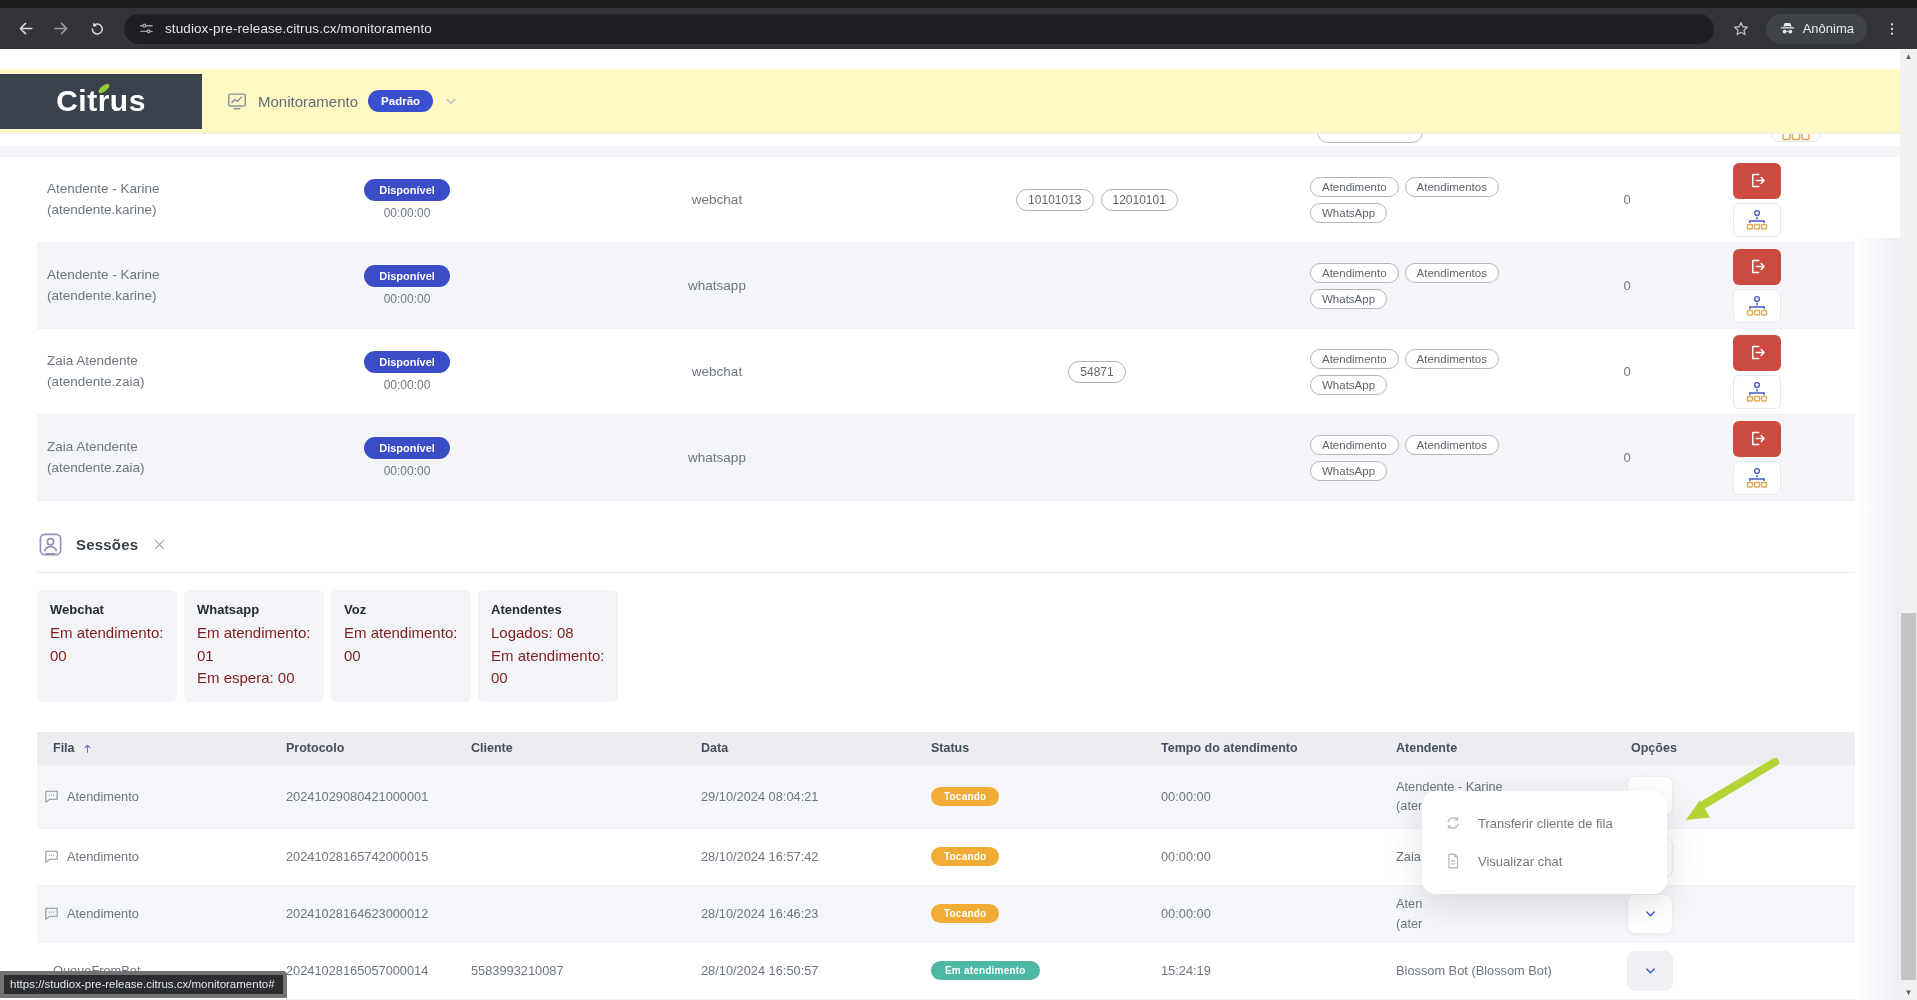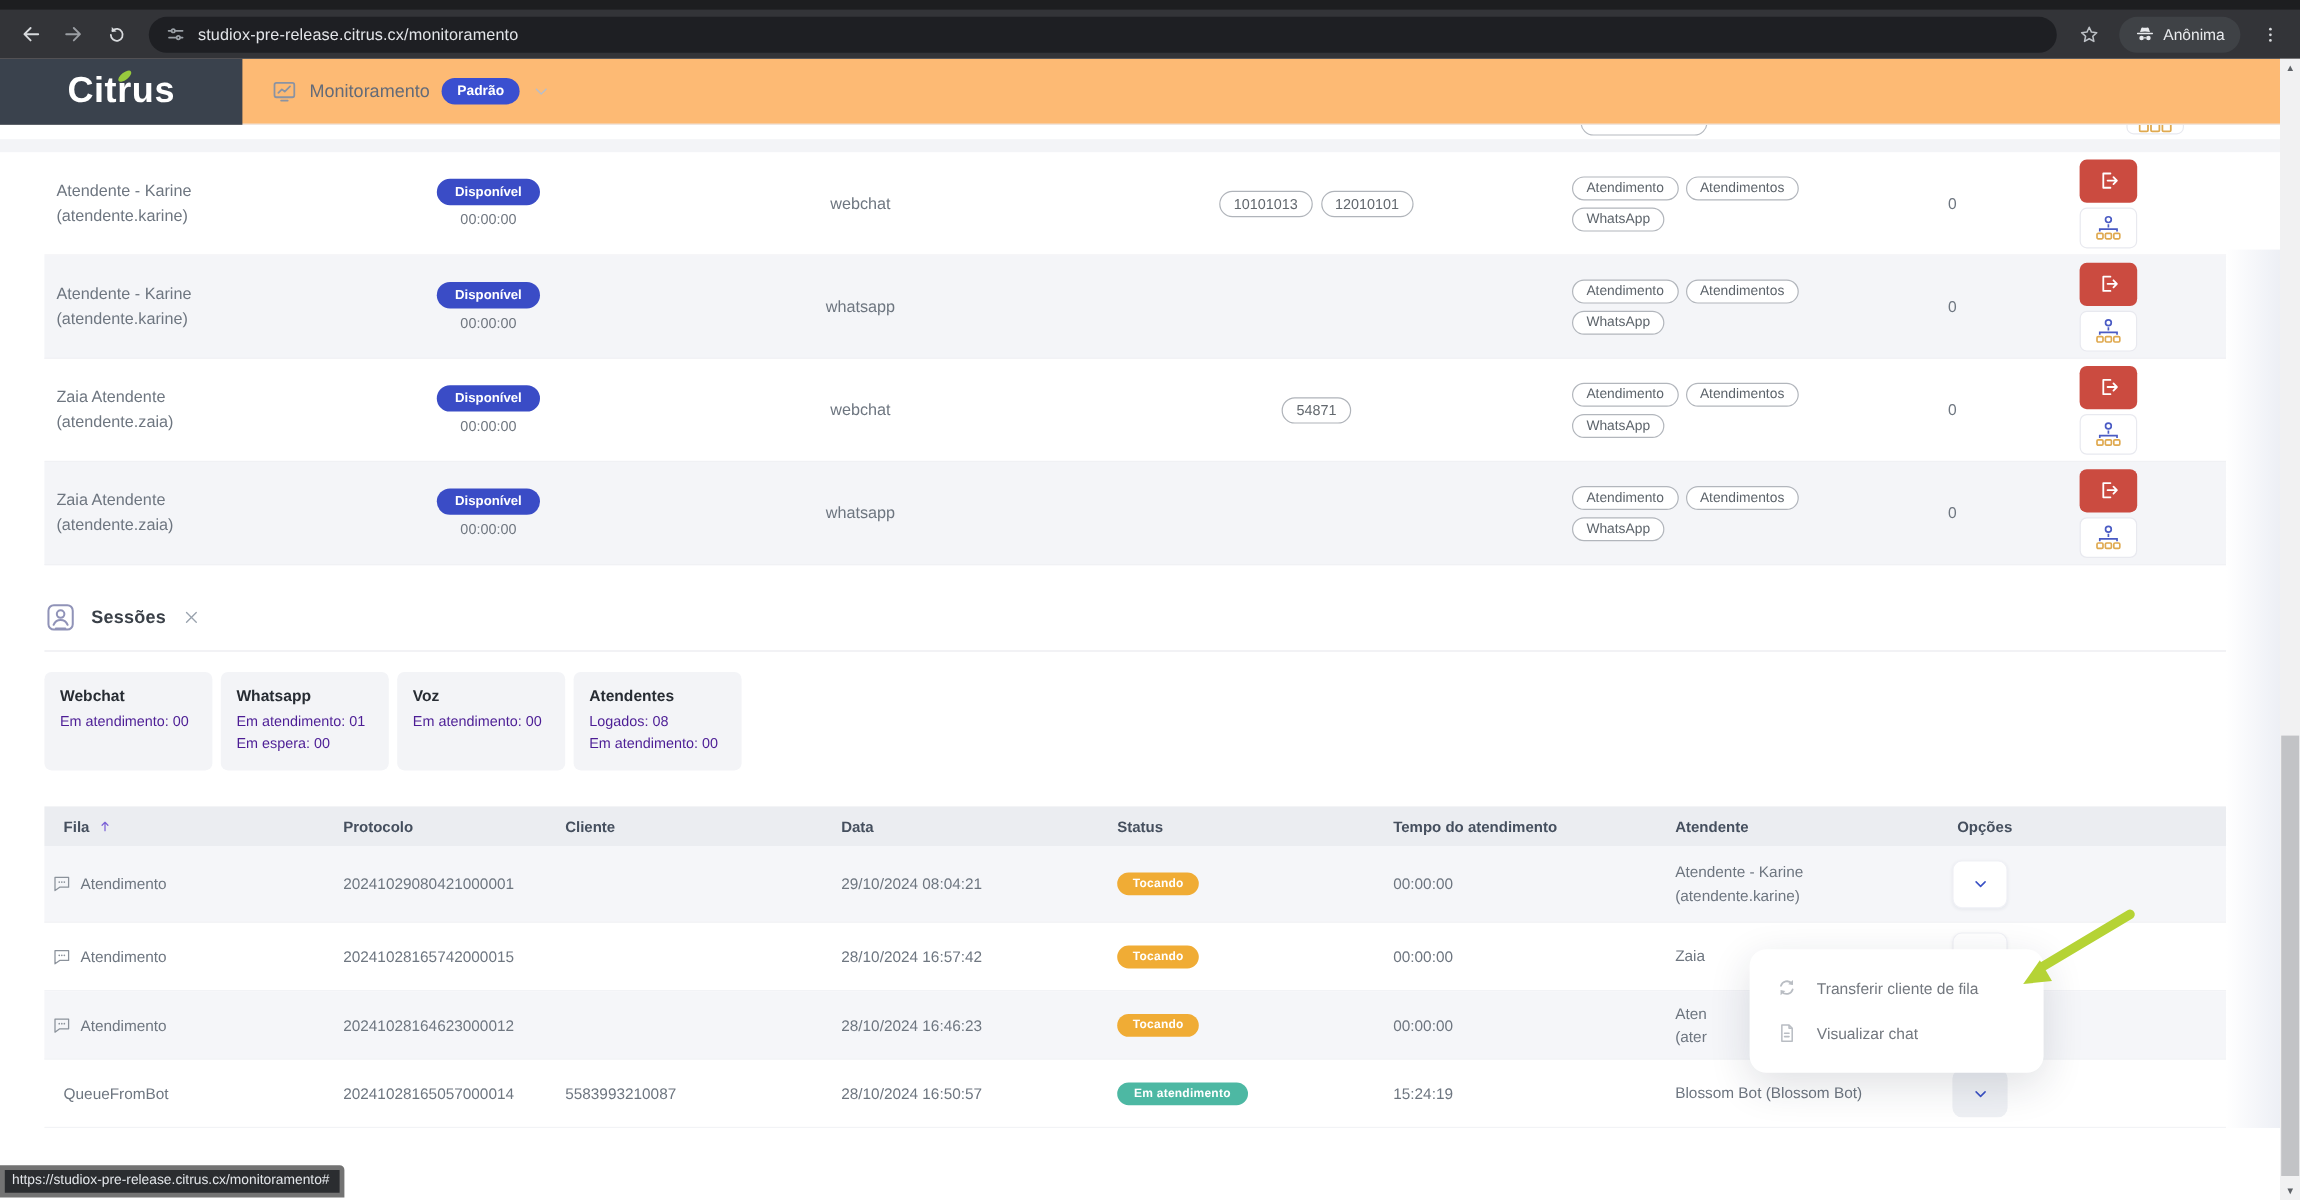--- a/index.html
+++ b/index.html
@@ -13,22 +13,22 @@
   .toolbar { display:flex; align-items:center; height:41px; padding:0 10px; gap:6px; }
   .nav-btn { width:30px; height:30px; border-radius:50%; display:flex; align-items:center; justify-content:center; cursor:pointer; flex:0 0 auto; }
   .omnibox { display:flex; align-items:center; gap:10px; height:30px; background:#1e1f23;
     border-radius:15px; padding:0 14px; margin-left:6px; width:1590px; }
   .omnibox .url { color:#e2e4e8; font-size:13.5px; letter-spacing:.1px; }
   .chrome-right { display:flex; align-items:center; gap:10px; margin-left:auto; }
   .profile-pill { display:flex; align-items:center; gap:7px; background:#3f4246; border-radius:15px;
     height:30px; padding:0 13px; color:#e8eaed; font-size:13px; cursor:pointer; }
 
   
-  .app-header { position:relative; display:flex; align-items:center; height:55px; background:#fdba74;
-    border-bottom:1px solid #ededf1; z-index:10; }
+  .app-header { position:relative; display:flex; align-items:center; height:65px; background:#fef9c3;
+    border-bottom:1px solid #ededf1; z-index:10;margin-top:20px; }
   .logo-block { position:relative; width:202px; height:55px; background:#3a424d; display:flex;
     align-items:center; justify-content:center; flex:0 0 auto; }
   .logo-text { color:#fff; font-size:30px; font-weight:bold; letter-spacing:.5px; }
   .logo-leaf { position:absolute; left:96px; top:8px; }
   .header-main { display:flex; align-items:center; gap:10px; padding-left:24px; }
   .header-title { font-size:15px; color:#646b78; font-weight:500; }
   .badge-pill { background:#3a4fd0; color:#fff; font-size:11.5px; font-weight:bold;
     padding:5px 13px; border-radius:999px; }
 
   
@@ -68,21 +68,21 @@
     display:flex; align-items:center; justify-content:center; cursor:pointer; }
 
   
   .sessions-head { display:flex; align-items:center; gap:12px; margin-top:28px; height:30px; }
   .sessions-title { font-size:15px; font-weight:600; color:#3a4048; letter-spacing:.2px; }
   .sessions-close { cursor:pointer; margin-left:2px; }
   .divider { height:1px; background:#e9eaee; margin-top:13px; }
   .cards-row { display:flex; gap:7px; margin-top:17px; }
   .s-card { width:140px; min-height:82px; background:#f3f4f7; border-radius:6px; padding:12px 13px; }
   .s-card h4 { font-size:13px; color:#272c33; margin-bottom:5px; }
-  .s-card div { font-size:12px; color:#4c1d95; line-height:1.5; }
+  .s-card div { font-size:15px; color:#7f1d1d; line-height:1.5; }
 
   
   .qtable { margin-top:30px; }
   .q-grid { display:grid; grid-template-columns:233px 185px 230px 230px 230px 235px 235px 1fr; align-items:center; }
   .q-head { background:#ebedf1; height:33px; font-size:12.5px; font-weight:bold; color:#454f5e; }
   .q-head > div { padding-left:16px; display:flex; align-items:center; gap:6px; }
   .q-row { min-height:57px; border-bottom:1px solid #f2f3f6; font-size:12.8px; color:#6e7680; }
   .q-row.tint { background:#f5f6f9; }
   .q-row > div { padding-left:16px; }
   .q-fila { display:flex; align-items:center; gap:7px; padding-left:6px !important; }
@@ -91,21 +91,21 @@
   .pill-active { display:inline-block; background:#4db8a3; color:#fff; font-size:10px;
     font-weight:bold; padding:4px 14px; border-radius:999px; letter-spacing:.2px; }
   .q-atend span { display:block; line-height:1.5; }
   .opt-btn { width:46px; height:40px; border-radius:8px; background:#fff; border:1px solid #f0f1f6;
     box-shadow:0 1px 3px rgba(20,30,60,.06); display:flex; align-items:center; justify-content:center;
     cursor:pointer; margin-left:12px; }
   .opt-btn.gray { background:#eef0f4; border-color:#eef0f4; box-shadow:none; }
 
   
   .dropdown { position:absolute; left:1422px; top:791px; width:245px; height:103px; background:#fff;
-    border-radius:14px; box-shadow:0 10px 35px rgba(30,35,60,.14); z-index:40; padding-top:13px;margin-left:36px; }
+    border-radius:14px; box-shadow:0 10px 35px rgba(30,35,60,.14); z-index:40; padding-top:13px; }
   .dd-item { display:flex; align-items:center; gap:16px; height:38px; padding-left:22px;
     font-size:13px; color:#73787f; cursor:pointer; }
 
   
   .annot-arrow { position:absolute; left:1660px; top:752px; z-index:45; }
 
   
   .status-tip { position:absolute; left:0; bottom:2px; background:#2b2d30; border:4px solid #737373;
     color:#e3e6ea; font-size:11.5px; padding:3px 8px 4px 6px; border-top-right-radius:4px; z-index:60; }
 

